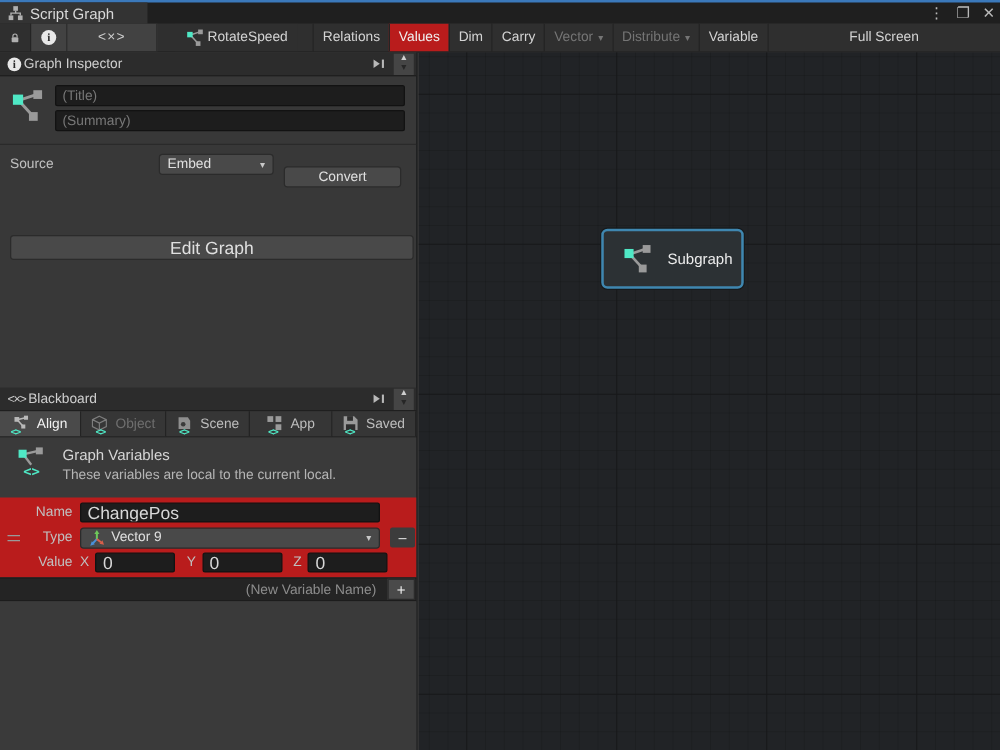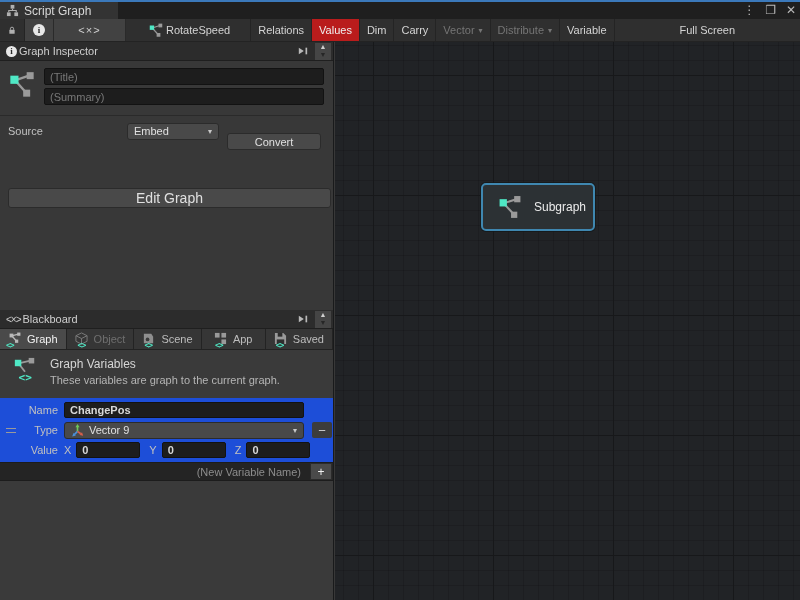--- a/index.html
+++ b/index.html
@@ -79,27 +79,27 @@
   .tab-ic { position:relative; width:15px; height:15px; flex:none; }
   .tab-ic .mini-angle { position:absolute; left:-2px; bottom:-3px; color:#4fe8c5; font-size:8px; font-weight:bold;
                         letter-spacing:-1px; font-family:"DejaVu Sans Mono", monospace; }
 
   .bb-content { flex:1; display:flex; flex-direction:column; background:#3a3a3a; }
   .bb-section { height:48px; flex:none; display:flex; align-items:flex-start; padding:7px 8px 0 12px; gap:10px; }
   .bb-section .sec-icon { position:relative; width:28px; flex:none; }
   .sec-text .sec-title { font-size:12px; color:#d6d6d6; }
   .sec-text .sec-sub { font-size:11px; color:#b5b5b5; margin-top:3px; }
 
-  .var-card { background:#1d4ed8; padding:2px 0; flex:none; }
+  .var-card { background:#b91c1c; padding:2px 0; flex:none; }
   .var-row { height:20px; display:flex; align-items:center; }
   .row-prefix { width:22px; flex:none; display:flex; align-items:center; justify-content:center; }
   .drag-handle { width:10px; border-top:1px solid #9a9a9a; border-bottom:1px solid #9a9a9a; height:5px; }
   .var-label { width:36px; text-align:right; font-size:11px; color:#c0c0c0; margin-right:6px; flex:none; }
   .var-field { height:16px; background:#1d1d1d; border:1px solid #121212; border-radius:2px;
-               color:#d8d8d8; font-size:11px; padding:0 5px; font-family:"Liberation Sans", sans-serif;font-weight:bold; }
+               color:#d8d8d8; font-size:14px; padding:0 5px; font-family:"Liberation Sans", sans-serif; }
   .name-field { width:240px; }
   .type-dd { width:240px; height:17px; }
   .minus-btn { width:20px; height:16px; margin-left:8px; color:#d0d0d0; font-size:13px; display:flex;
                align-items:center; justify-content:center; background:#3c3c3c; border-radius:2px; }
   .axis-label { font-size:11px; color:#c0c0c0; margin:0 5px 0 0; }
   .axis-field { width:64px; margin-right:9px; }
 
   .new-var-row { height:19px; background:#242424; display:flex; align-items:center; flex:none;
                  border-top:1px solid #1c1c1c; border-bottom:1px solid #1c1c1c; }
   .new-var-input { flex:1; height:100%; background:transparent; border:none; outline:none; text-align:right;
@@ -246,21 +246,21 @@
         <span class="tab-ic">
           <svg width="14" height="13" viewBox="0 0 24 24">
             <line x1="6" y1="7" x2="18" y2="4" stroke="#b9b9b9" stroke-width="2.4"></line>
             <line x1="6" y1="7" x2="15" y2="17" stroke="#b9b9b9" stroke-width="2.4"></line>
             <rect x="2" y="3" width="7" height="7" fill="#b9b9b9"></rect>
             <rect x="16" y="1" width="6" height="6" fill="#b9b9b9"></rect>
             <rect x="12" y="14" width="6" height="6" fill="#b9b9b9"></rect>
           </svg>
           <i class="mini-angle">&lt;&gt;</i>
         </span>
-        <span>Graph</span>
+        <span>Align</span>
       </div>
       <div class="bb-tab disabled">
         <span class="tab-ic">
           <svg width="13" height="13" viewBox="0 0 14 14">
             <path d="M7 1 L13 4 V10 L7 13 L1 10 V4 Z M1 4 L7 7 L13 4 M7 7 V13" stroke="#7d7d7d" fill="none" stroke-width="1"></path>
           </svg>
           <i class="mini-angle" style="left:3px;">&lt;&gt;</i>
         </span>
         <span>Object</span>
       </div>
@@ -305,21 +305,21 @@
           <svg width="26" height="24" viewBox="0 0 26 26">
             <line x1="6" y1="7" x2="19" y2="4" stroke="#9a9a9a" stroke-width="2"></line>
             <line x1="6" y1="7" x2="13" y2="16" stroke="#9a9a9a" stroke-width="2"></line>
             <rect x="2" y="3" width="7" height="7" fill="#4fe8c5"></rect>
             <rect x="17" y="1" width="6" height="6" fill="#9a9a9a"></rect>
             <text x="6" y="26" fill="#4fe8c5" font-size="12" font-weight="bold" font-family="DejaVu Sans Mono, monospace">&lt;&gt;</text>
           </svg>
         </span>
         <span class="sec-text">
           <div class="sec-title">Graph Variables</div>
-          <div class="sec-sub">These variables are graph to the current graph.</div>
+          <div class="sec-sub">These variables are local to the current local.</div>
         </span>
       </div>
 
       <div class="var-card">
         <div class="var-row">
           <span class="row-prefix"></span>
           <span class="var-label">Name</span>
           <input class="var-field name-field" value="ChangePos" style="">
         </div>
         <div class="var-row">

